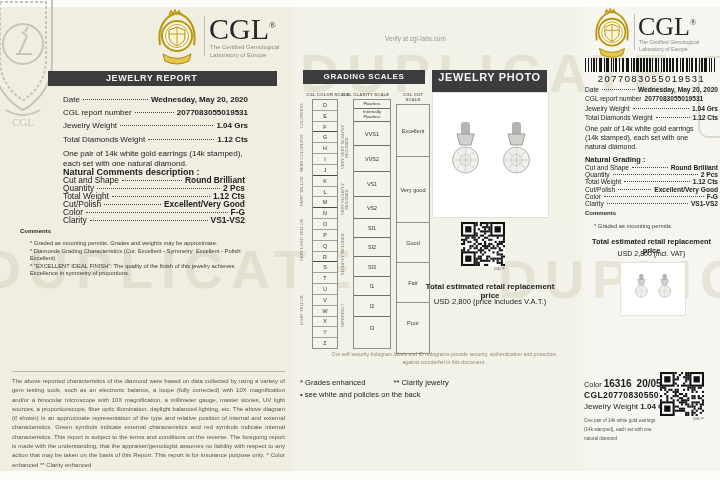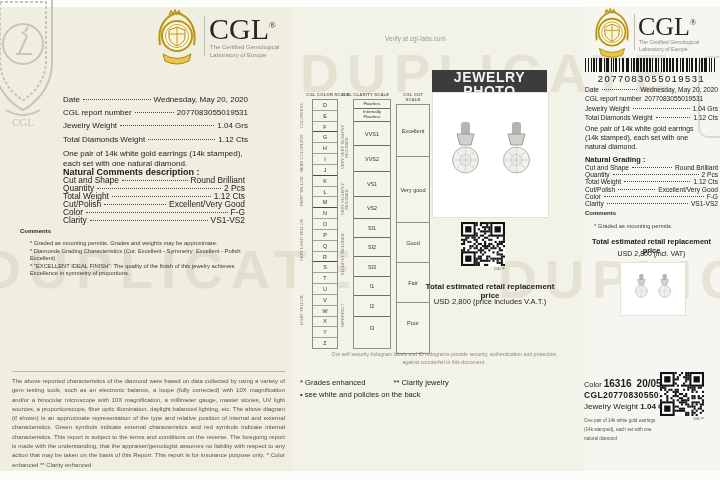--- a/index.html
+++ b/index.html
@@ -10,29 +10,29 @@
   .doc-bg{left:0;top:7px;width:583px;height:464px;background:#efeee1;}
   .mid-bg{left:293px;top:7px;width:290px;height:464px;background:#f3f2e8;}
   .right-bg{left:583px;top:7px;width:137px;height:464px;background:#f6f5ef;}
   .card-edge{left:698px;top:56px;width:60px;height:78px;border:2px solid #dcdacf;border-radius:10px;background:transparent;}
   
   .wm{font-weight:bold;font-size:54px;letter-spacing:8px;color:rgba(206,200,176,0.38);white-space:nowrap;pointer-events:none;}
   
   .bar{background:#3c3c3c;color:#f4f3ef;font-weight:bold;letter-spacing:.6px;}
   #jr-bar{left:48px;top:71px;width:229px;height:15px;font-size:9px;line-height:15px;padding-left:58px;box-sizing:border-box;}
   #gs-bar{left:303px;top:70px;width:122px;height:14px;font-size:8px;line-height:14px;text-align:center;}
-  #jp-bar{left:432px;top:70px;width:115px;height:32px;font-size:14px;line-height:14px;text-align:center;}
+  #jp-bar{left:432px;top:70px;width:115px;height:32px;font-size:11px;line-height:14px;text-align:center;}
   .logo-cgl{font-family:"Liberation Serif",serif;color:#262626;}
   .tagline{color:#8a8a82;line-height:1.25;}
   .vline{background:#bdbdb2;width:1px;}
   
   .frow{display:flex;align-items:baseline;}
   .frow .lbl{white-space:nowrap;}
   .frow .dots{flex:1;border-bottom:1px dotted #4a4a44;margin:0 3px;transform:translateY(-2px);min-width:6px;}
-  .frow .val{font-weight:normal;white-space:nowrap;text-align:right;}
+  .frow .val{font-weight:bold;white-space:nowrap;text-align:right;}
   .lrows .frow{font-size:8px;line-height:13.2px;}
   .ldrows .frow{font-size:8.4px;line-height:7.9px;}
   .rrows .frow{font-size:6.6px;line-height:9.4px;}
   .rdrows .frow{font-size:6.6px;line-height:7.2px;}
   .desc{font-size:8px;line-height:9.5px;}
   .heading{font-weight:bold;}
   .comments-h{font-size:6px;font-weight:bold;color:#2a2a26;}
   .comment-line{font-size:5.8px;line-height:7.6px;color:#3c3b35;}
   .fineprint{font-size:6px;line-height:1.55;color:#55544c;text-align:justify;border-top:1px solid #b9b7aa;padding-top:5px;}
   
@@ -97,20 +97,21 @@
     <path d="M22 18 v19 M14 25 h16" stroke="#a98a10" stroke-width=".8"></path>
     <path d="M8 45 q14 9 28 0 l-2 7 q-12 6 -24 0 z" fill="#e7c64a" stroke="#a98a10" stroke-width="1"></path>
   </svg>
   <div class="abs vline" style="left:204px;top:16px;height:40px;"></div>
   <div class="abs logo-cgl" style="left:209px;top:10px;font-size:30px;line-height:30px;"><span>CGL</span><sup style="font-size:9px;">®</sup></div>
   <div class="abs tagline" style="left:210px;top:44px;font-size:6px;">
     <div>The Certified Gemological</div>
     <div>Laboratory of Europe</div>
   </div>
 
+  <div class="abs bar" id="jr-bar">JEWELRY REPORT</div>
 
   <div class="abs lrows" style="left:63px;top:93px;width:185px;">
       <div class="frow">
         <span class="lbl">Date</span>
         <span class="dots"></span>
         <span class="val">Wednesday, May 20, 2020</span>
       </div>
       <div class="frow">
         <span class="lbl">CGL report number</span>
         <span class="dots"></span>
@@ -169,20 +170,21 @@
   <div class="abs" style="left:30px;top:240px;width:220px;">
       <div class="comment-line">* Graded as mounting permits.  Grades and weights may be approximate.</div>
       <div class="comment-line">* Diamonds Grading Characteristics (Cut: Excellent - Symmetry: Excellent - Polish: Excellent)</div>
       <div class="comment-line">* "EXCELLENT IDEAL FINISH": The quality of the finish of this jewelry achieves Excellence in symmetry of proportions.</div>
     </div>
 
   <div class="abs fineprint" style="left:12px;top:371px;width:273px;">The above reported characteristics of the diamond were based on data collected by using a variety of gem testing tools, such as an electronic balance, a loupe (fully corrected) with 10X magnification and/or a binocular microscope with 10X magnification, a millimeter gauge, master stones, UV light sources, a proportionscope, fiber optic illumination, daylight balanced lighting, etc. The above diagram (if shown) is an approximate representation of the type and relative position of internal and external characteristics. Green symbols indicate external characteristics and red symbols indicate internal characteristics. This report is subject to the terms and conditions on the reverse. The foregoing report is made with the understanding, that the appraiser/gemologist assumes no liability with respect to any action that may be taken on the basis of this Report. This report is for insurance purpose only. * Color enhanced ** Clarity enhanced</div>
 
   <div class="abs verify" style="left:385px;top:35px;">Verify at cgl-labs.com</div>
 
+  <div class="abs bar" id="gs-bar">GRADING SCALES</div>
   <div class="abs bar" id="jp-bar">JEWELRY PHOTO</div>
 
   <div class="abs scale-col" style="left:299px;top:92px;width:58px;">
     <div class="scale-title">CGL COLOR SCALE</div>
     <div style="position:relative;margin-top:2px;height:248px;">
       <span class="vlabel" style="left:1px;top:0;height:32px;">COLORLESS</span>
       <span class="vlabel" style="left:1px;top:32px;height:44px;">NEAR COLORLESS</span>
       <span class="vlabel" style="left:1px;top:76px;height:33px;">FAINT YELLOW</span>
       <span class="vlabel" style="left:1px;top:109px;height:64px;">VERY LIGHT YELLOW</span>
       <span class="vlabel" style="left:1px;top:173px;height:75px;">LIGHT YELLOW</span>

